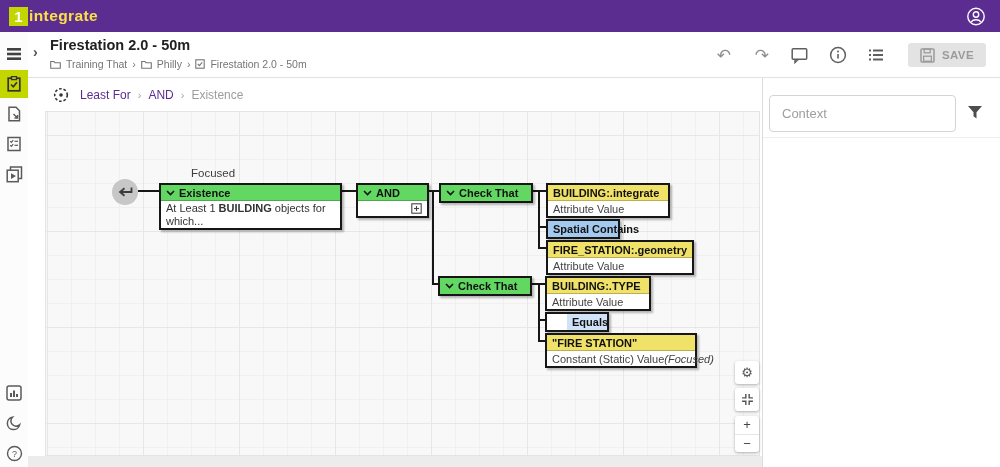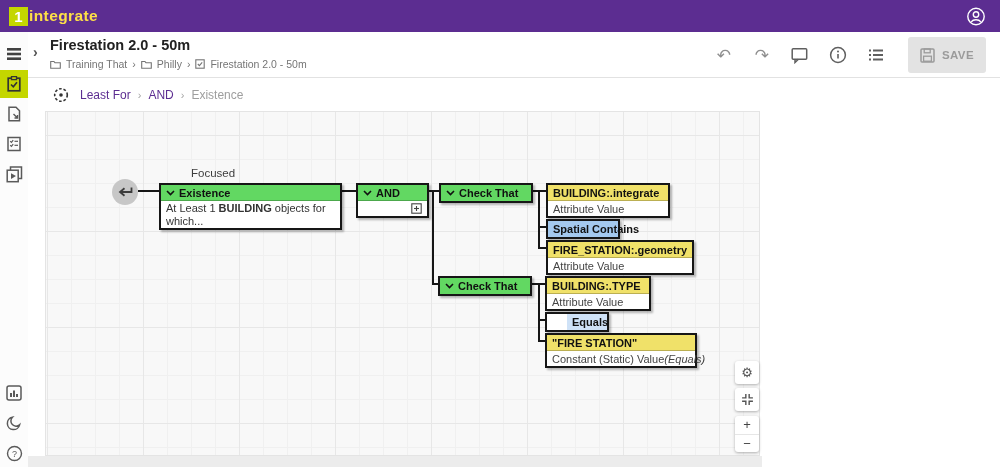--- a/index.html
+++ b/index.html
@@ -22,21 +22,21 @@
   .side-spacer { flex:1; }
 
   
   .titlebar { position:absolute; left:28px; top:32px; width:972px; height:46px; background:#fff; border-bottom:1px solid #e2e2e2; }
   .collapse-chevron { position:absolute; left:5px; top:12px; font-size:14px; font-weight:bold; color:#555; cursor:pointer; }
   .doc-title { position:absolute; left:22px; top:5px; font-size:14.5px; font-weight:bold; color:#212121; }
   .crumbs { position:absolute; left:22px; top:26px; display:flex; align-items:center; gap:5px; font-size:10.5px; color:#757575; }
   .crumbs svg { display:block; }
   .tb-actions { position:absolute; right:14px; top:0; height:46px; display:flex; align-items:center; gap:18px; }
   .tb-icon { width:20px; height:20px; display:flex; align-items:center; justify-content:center; color:#8f8f8f; font-size:17px; cursor:pointer; }
-  .save-btn { height:36px; padding:0 12px; margin-left:4px; background:#e3e3e3; border-radius:3px; display:flex; align-items:center; gap:7px; color:#9b9b9b; font-size:11.5px; font-weight:bold; letter-spacing:.4px; cursor:default; }
+  .save-btn { height:24px; padding:0 12px; margin-left:4px; background:#e3e3e3; border-radius:3px; display:flex; align-items:center; gap:7px; color:#9b9b9b; font-size:11.5px; font-weight:bold; letter-spacing:.4px; cursor:default; }
 
   
   .section { position:absolute; left:28px; top:78px; width:734px; height:389px; background:#fff; }
   .rulebar { position:absolute; left:0; top:0; width:734px; height:33px; background:#fff; display:flex; align-items:center; }
   .rulebar .target { margin-left:25px; }
   .rule-path { display:flex; align-items:center; gap:7px; margin-left:11px; font-size:12px; }
   .rule-link { color:#5C2D91; cursor:pointer; }
   .rule-sep { color:#a5a5a5; font-size:11px; }
   .rule-current { color:#9e9e9e; }
 
@@ -338,33 +338,43 @@
             <span>Equals</span>
           </div>
       </div>
 
       <div class="node" style="left:499px; top:221px; width:152px;">
         <div class="node-header yellow bordered">
             <span>"FIRE STATION"</span>
           </div>
         <div class="node-sub">
             <span>Constant (Static) Value </span>
-            <i>(Equals)</i>
+            <i>(Focused)</i>
           </div>
       </div>
 
       <div class="ctl-btn" style="left:689px; top:249px; font-size:13px;">
           <span>⚙</span>
         </div>
       <div class="ctl-btn" style="left:689px; top:276px;">
         <svg width="15" height="15" viewBox="0 0 18 18">
             <path d="M7 2.5 L7 7 L2.5 7 M11 2.5 L11 7 L15.5 7 M7 15.5 L7 11 L2.5 11 M11 15.5 L11 11 L15.5 11" fill="none" stroke="#555" stroke-width="1.7"></path>
           </svg>
       </div>
       <div class="zoom-ctl" style="left:689px; top:304px;">
         <div>+</div>
         <div>−</div>
       </div>
     </div>
   </div>
 
+  <div class="rightpanel">
+    <div class="rp-head">
+      <input class="context-input" type="text" placeholder="Context" style="">
+      <span class="filter-btn">
+        <svg width="16" height="15" viewBox="0 0 16 15">
+            <path d="M1 1 h14 l-5.5 6.3 v6.2 l-3 -2.2 v-4 z" fill="#4d4d4d"></path>
+          </svg>
+      </span>
+    </div>
+  </div>
 
 </div>
 
 </body></html>

